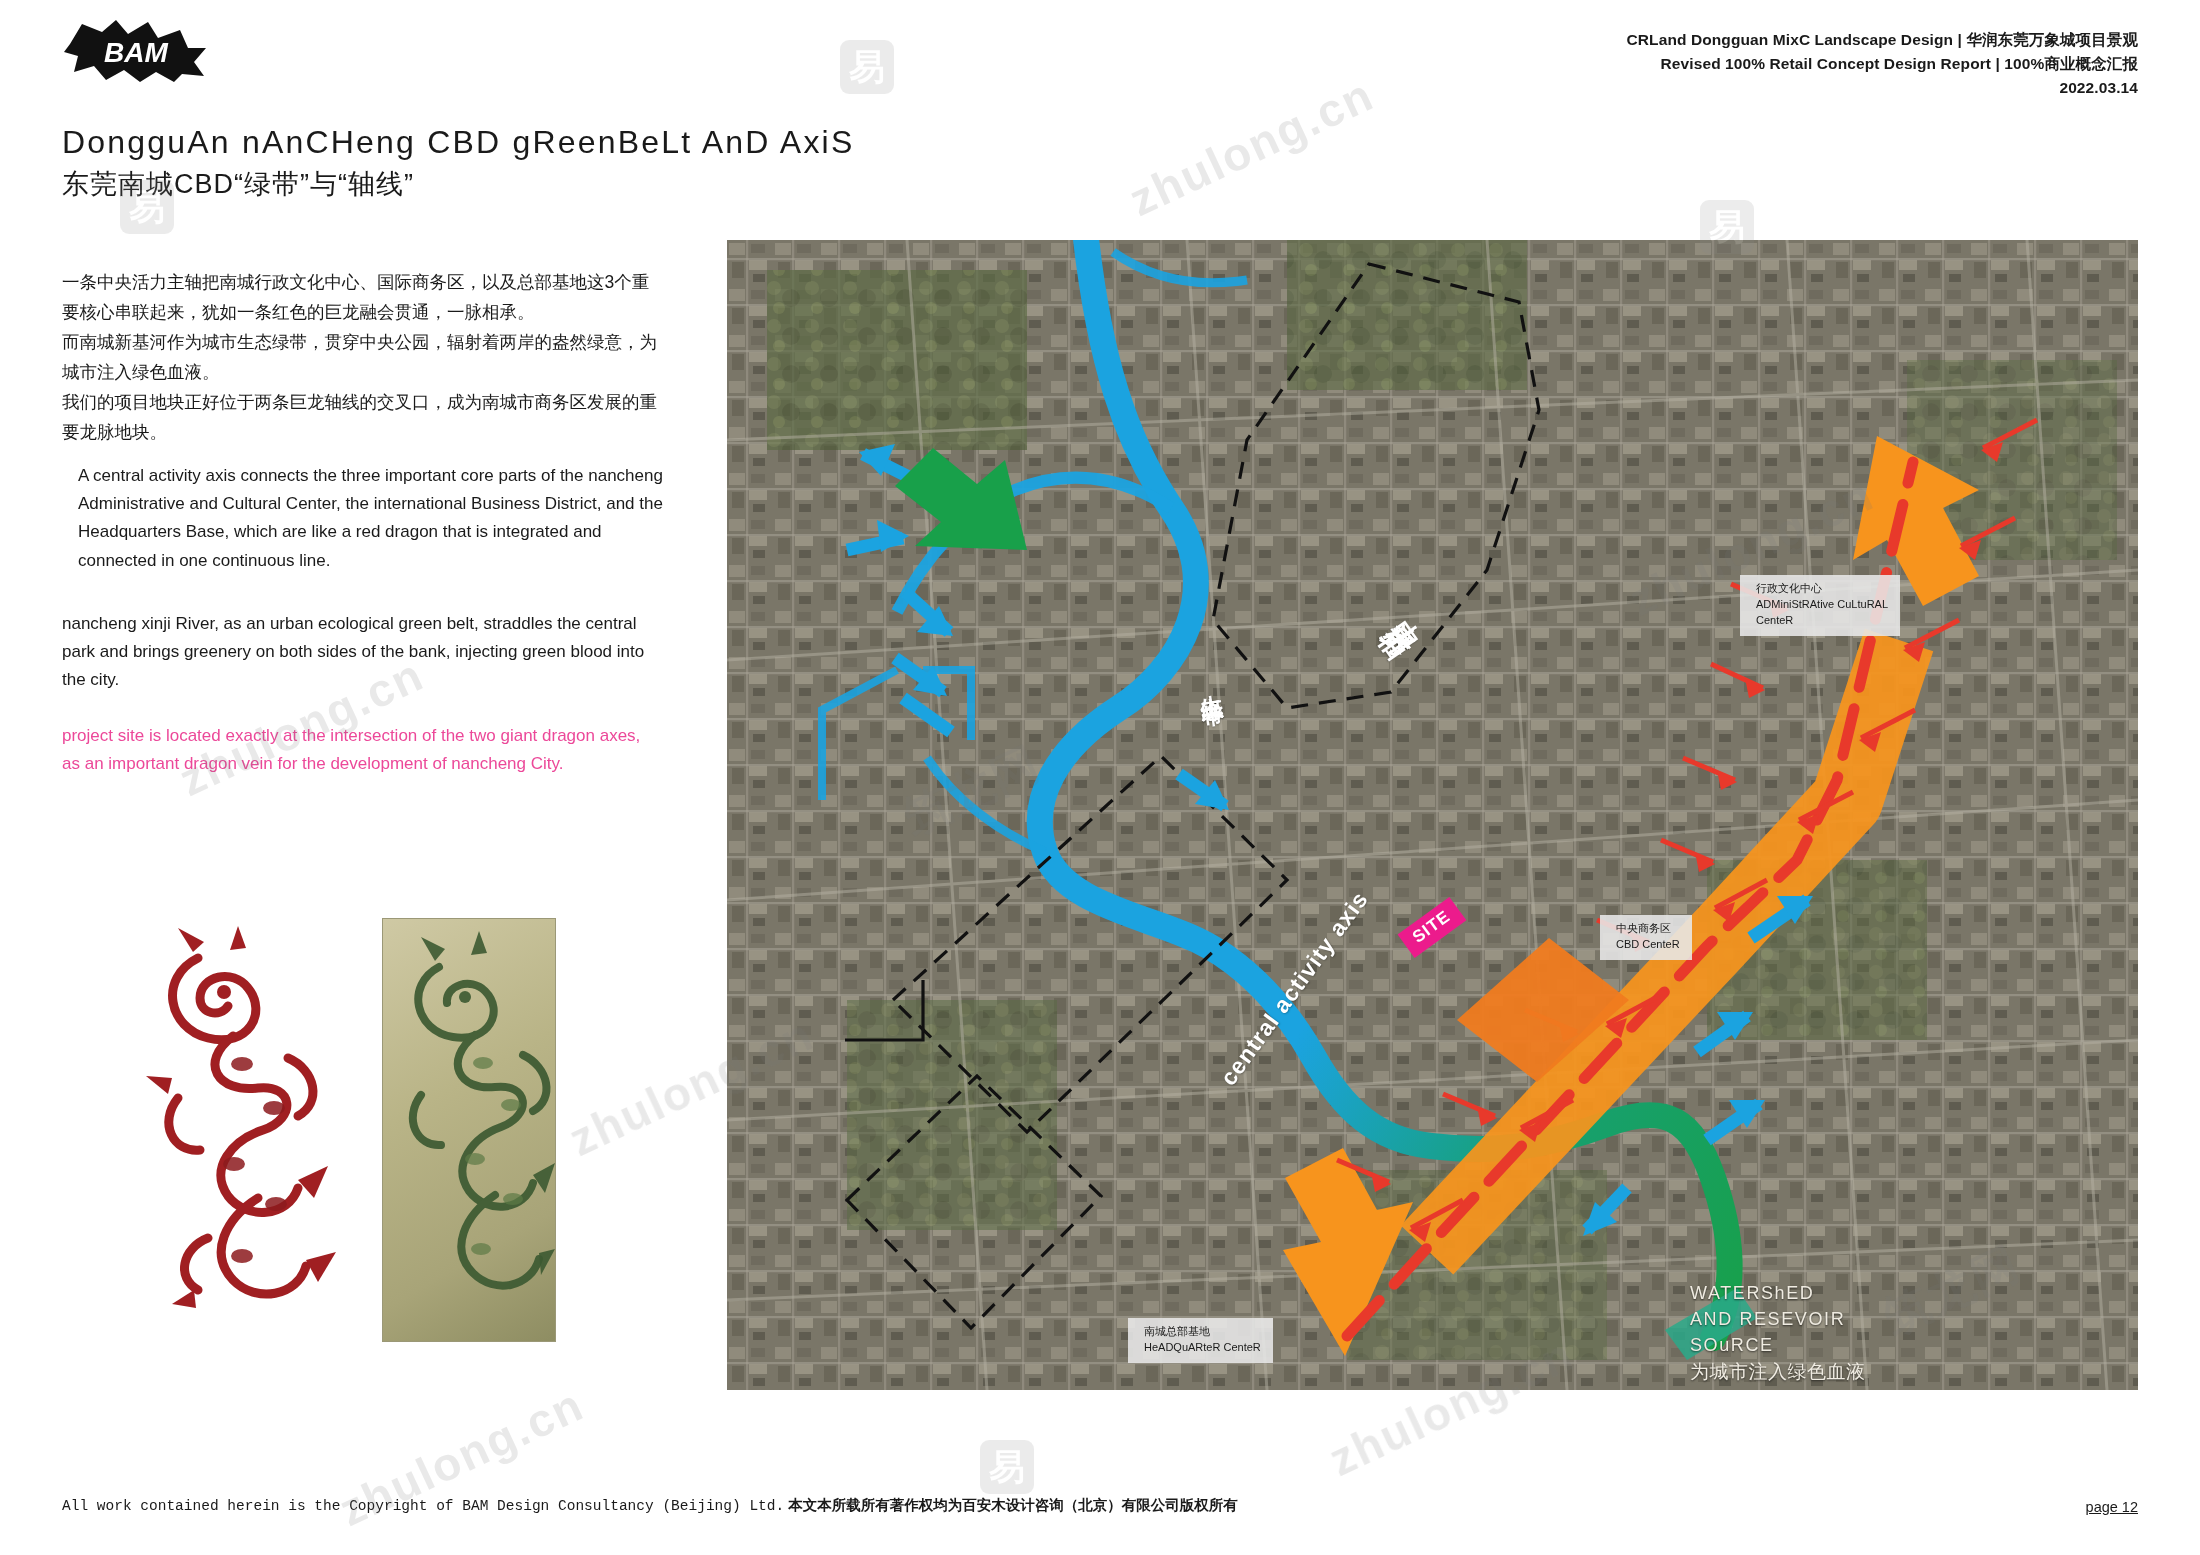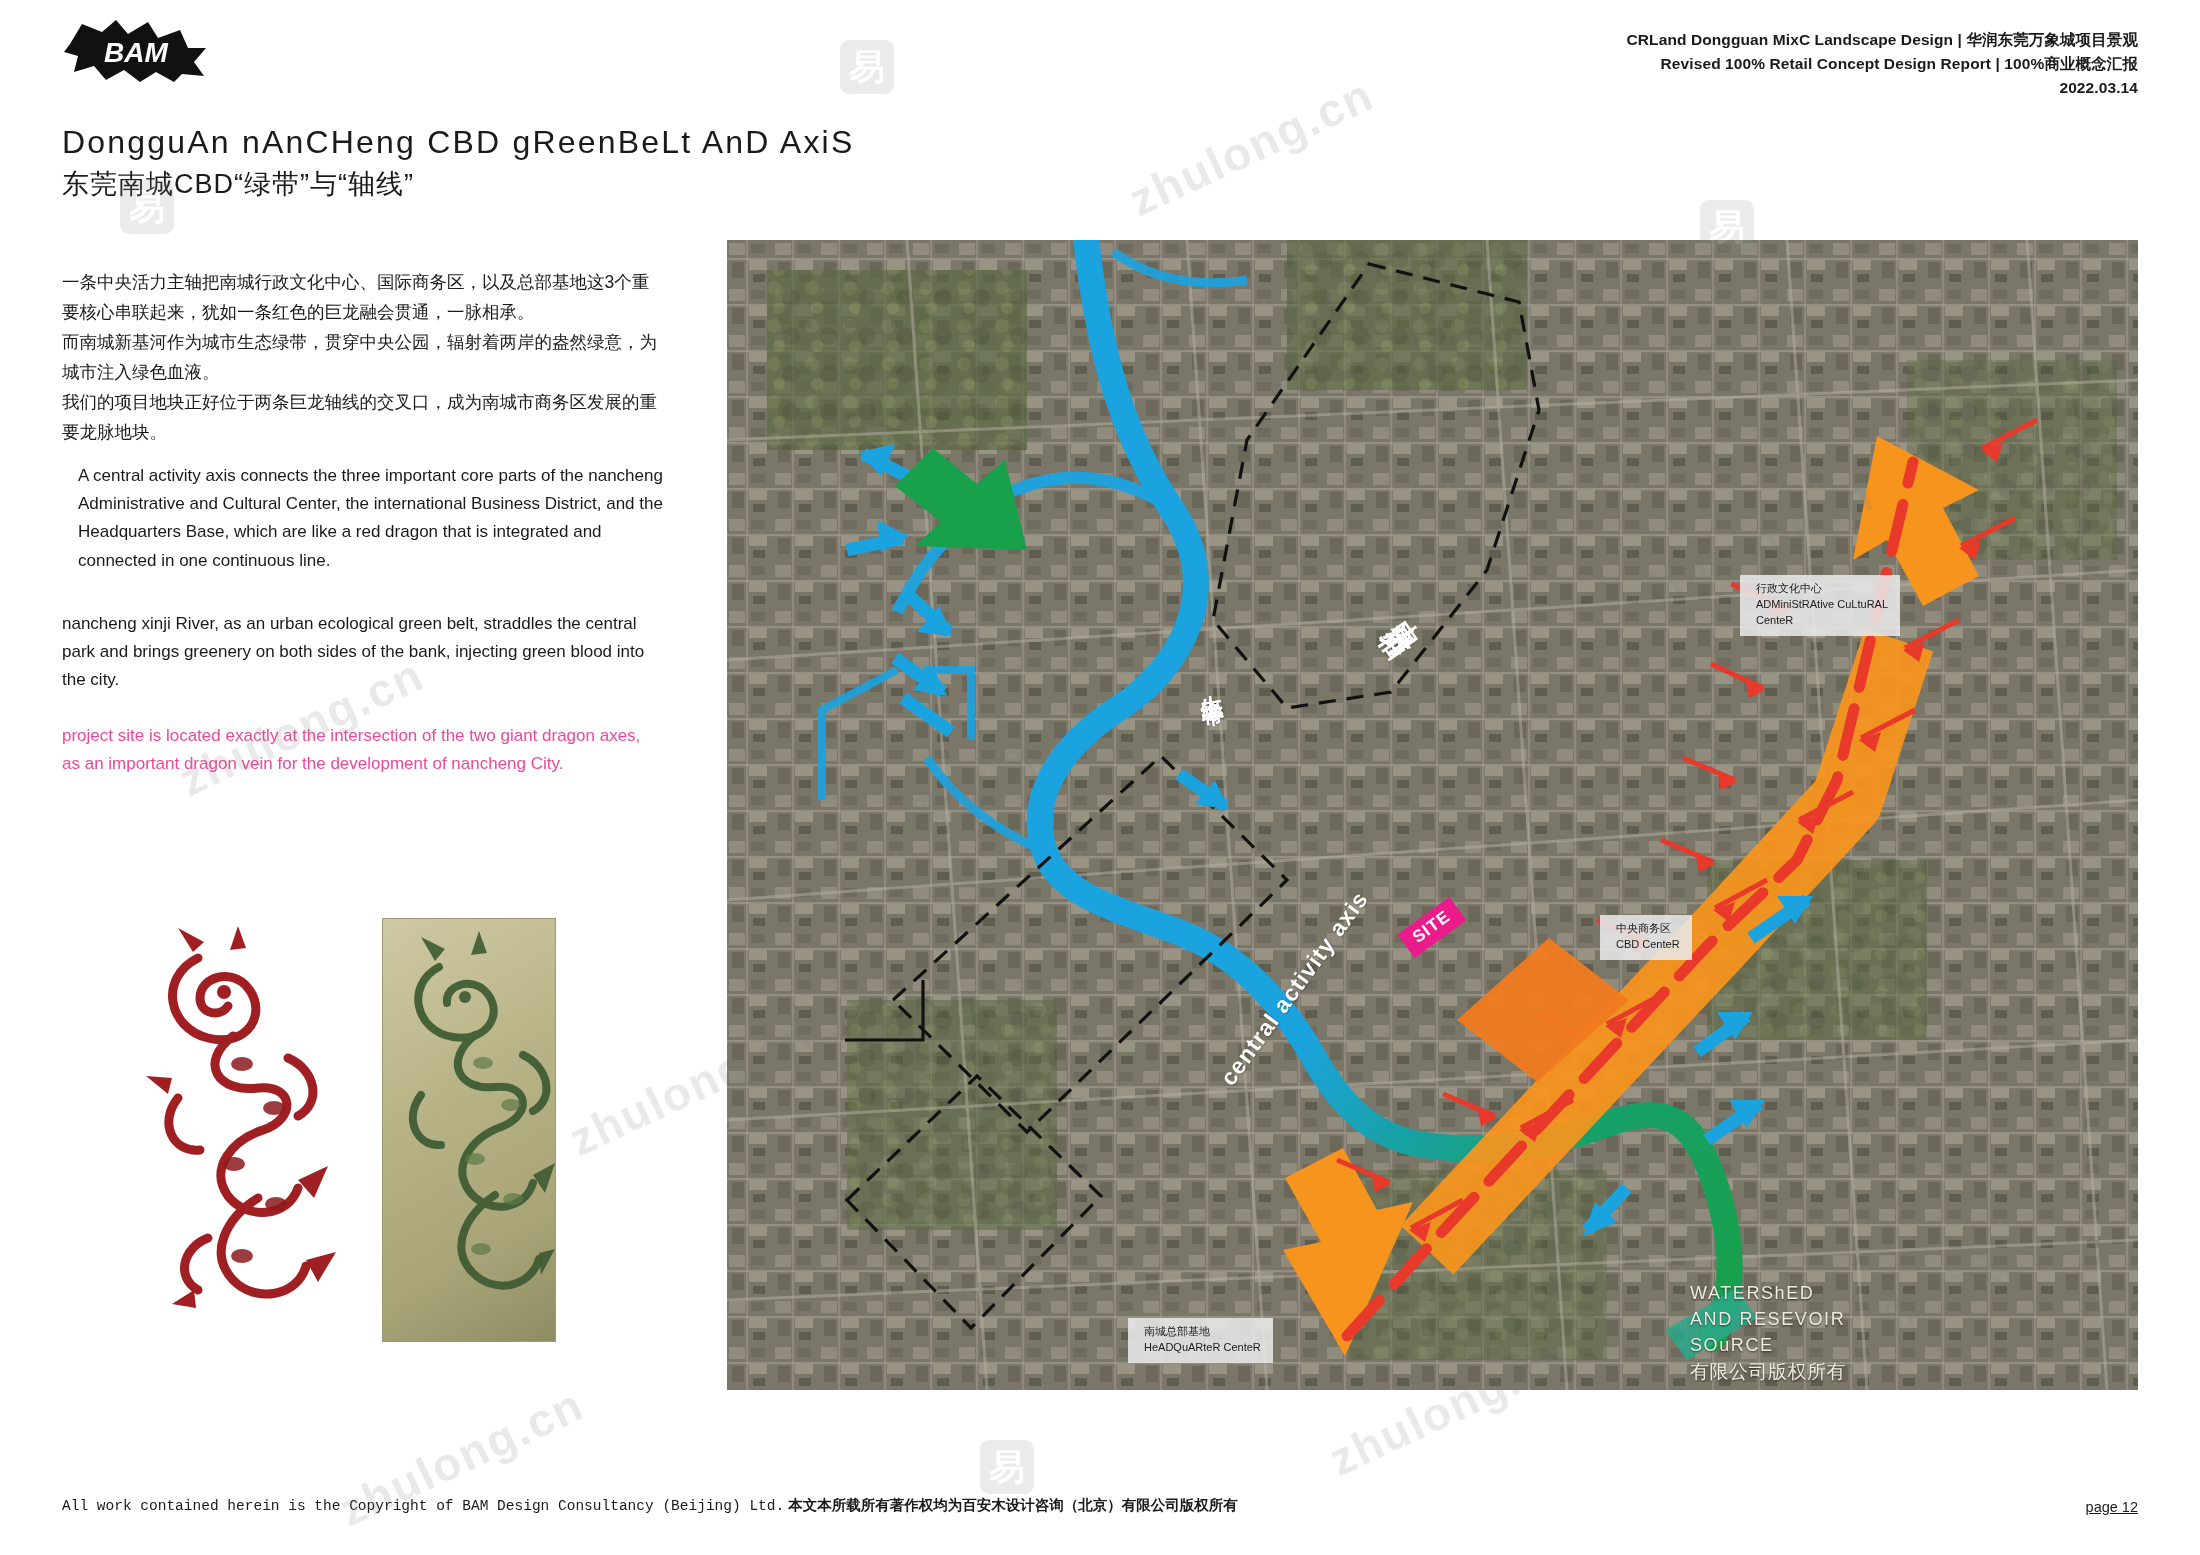--- a/index.html
+++ b/index.html
@@ -558,21 +558,21 @@
 
 <div class="map-label" id="label-hq">
   <div>南城总部基地</div>
   <div>HeADQuARteR CenteR</div>
 </div>
 
 <div id="label-watershed">
   <div>WATERShED</div>
   <div>AND RESEVOIR</div>
   <div>SOuRCE</div>
-  <div class="cn">有限公司版权所有</div>
+  <div class="cn">为城市注入绿色血液</div>
 </div>
 
 <div id="site-badge">SITE</div>
 
 <div class="rot-label" id="axis-label-cn">中央活力轴</div>
 <div class="rot-label" id="greenbelt-label">生态绿带</div>
 <div class="rot-label" id="axis-label-en">central activity axis</div>
 
 <div id="footer-left">
   <span class="en">All work contained herein is the Copyright of BAM Design Consultancy (Beijing) Ltd.</span>

